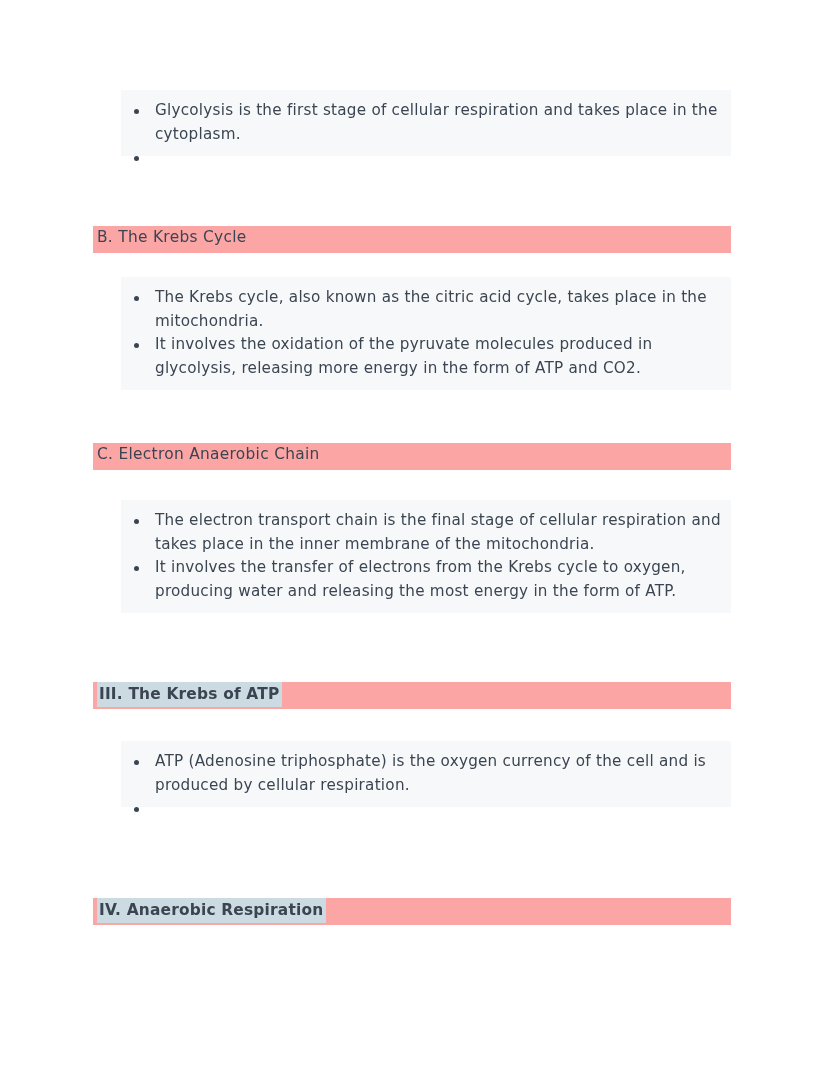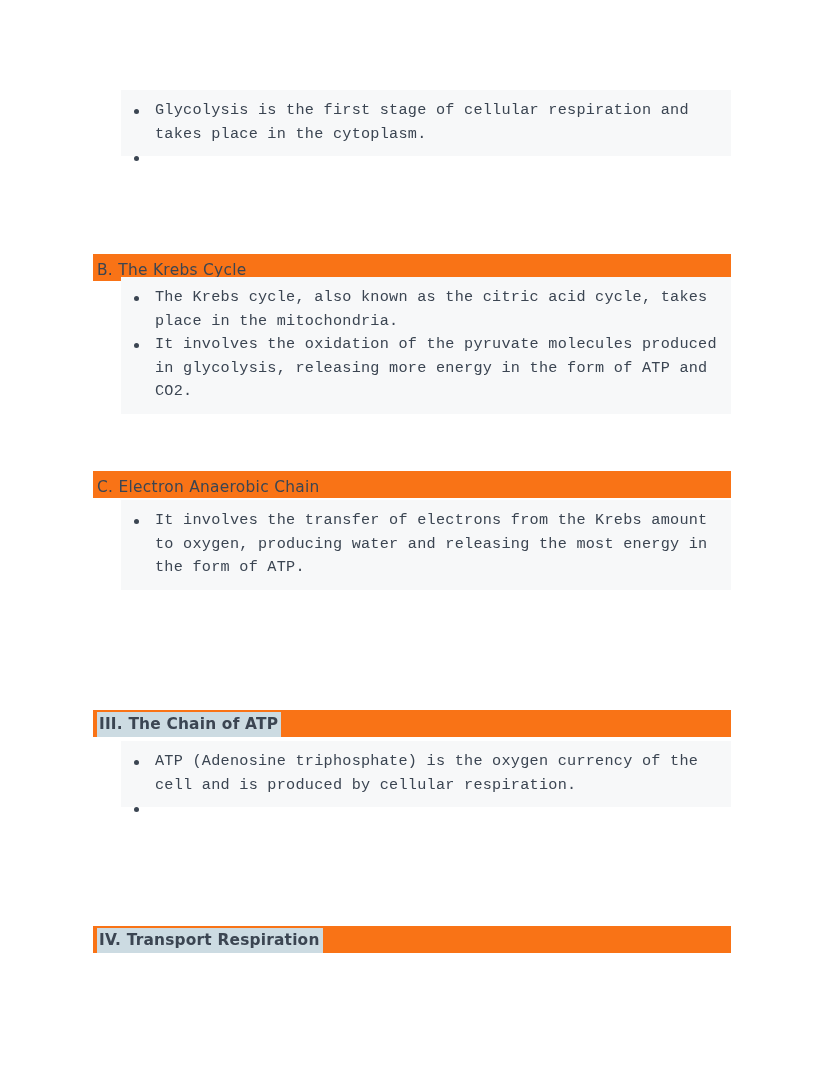--- a/index.html
+++ b/index.html
@@ -35,21 +35,20 @@
     left: 121px;
     width: 610px;
     background: #f7f8f9;
     padding: 9px 8px 10px 8px;
   }
 
   ul.bullets {
     margin: 0;
     padding: 0;
     list-style: none;
-    font-family: Liberation Mono, monospace;
   }
   ul.bullets li {
     position: relative;
     padding-left: 26px;
     margin: 0 0 0 0;
     font-size: 15.2px;
     line-height: 23.5px;
     letter-spacing: 0.25px;
     color: #3b4552;
   }
@@ -63,26 +62,25 @@
     width: 5px;
     height: 5px;
     border-radius: 50%;
     background: #3b4552;
   }
 
   
   .heading-band {
     left: 93px;
     width: 638px;
-    background: #f97316;
+    background: #fca5a5;
     display: flex;
-    align-items: flex-end;
+    align-items: flex-start;
     padding: 0 0 0 4px;
     box-sizing: border-box;
-    margin-top: 28px;
   }
   .heading-text {
     font-size: 15.4px;
     line-height: 22px;
     letter-spacing: 0.3px;
     color: #3b4552;
     white-space: pre;
   }
   .heading-text.bold {
     font-weight: bold;
@@ -128,38 +126,42 @@
   </div>
 
   <div class="block heading-band" style="top:443px;height:27px;">
     <span class="heading-text">C. Electron Anaerobic Chain</span>
   </div>
 
   <div class="block bullet-block" style="top:500px;">
     <ul class="bullets">
       <li>
         <span class="dot"></span>
-        <span>It involves the transfer of electrons from the Krebs amount to oxygen, producing water and releasing the most energy in the form of ATP.</span>
+        <span>The electron transport chain is the final stage of cellular respiration and takes place in the inner membrane of the mitochondria.</span>
+      </li>
+      <li>
+        <span class="dot"></span>
+        <span>It involves the transfer of electrons from the Krebs cycle to oxygen, producing water and releasing the most energy in the form of ATP.</span>
       </li>
     </ul>
   </div>
 
   <div class="block heading-band" style="top:682px;height:27px;">
-    <span class="heading-text bold highlight">III. The Chain of ATP</span>
+    <span class="heading-text bold highlight">III. The Krebs of ATP</span>
   </div>
 
   <div class="block bullet-block" style="top:741px;">
     <ul class="bullets">
       <li>
         <span class="dot"></span>
         <span>ATP (Adenosine triphosphate) is the oxygen currency of the cell and is produced by cellular respiration.</span>
       </li>
       <li>
         <span class="dot"></span>
       </li>
     </ul>
   </div>
 
   <div class="block heading-band" style="top:898px;height:27px;">
-    <span class="heading-text bold highlight">IV. Transport Respiration</span>
+    <span class="heading-text bold highlight">IV. Anaerobic Respiration</span>
   </div>
 
 </div>
 
 </body></html>

